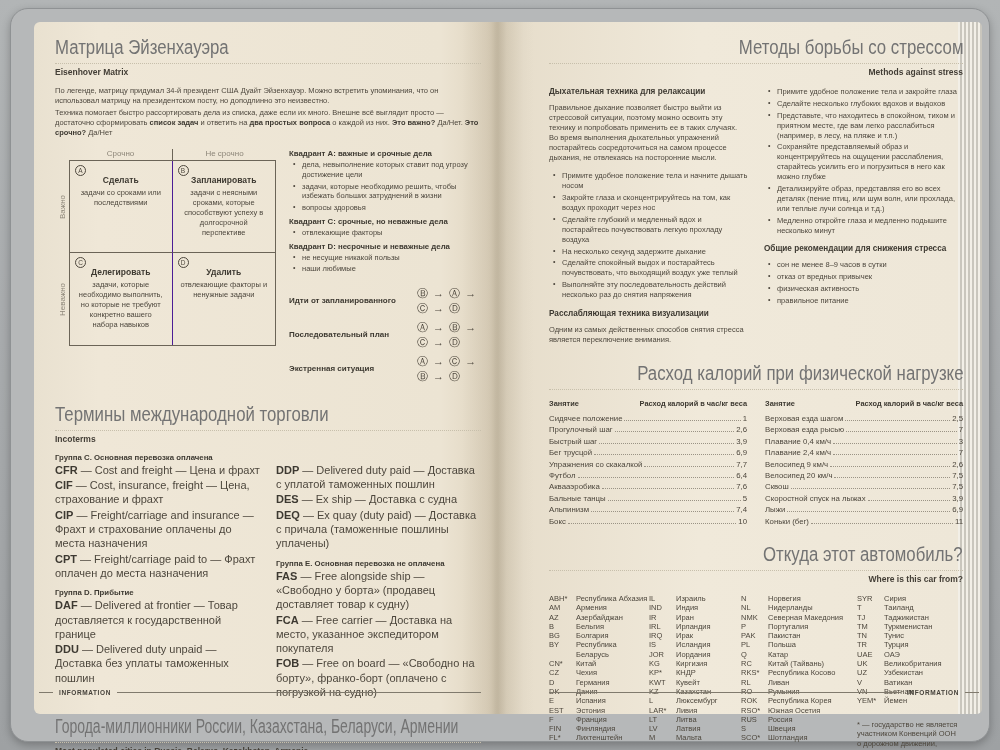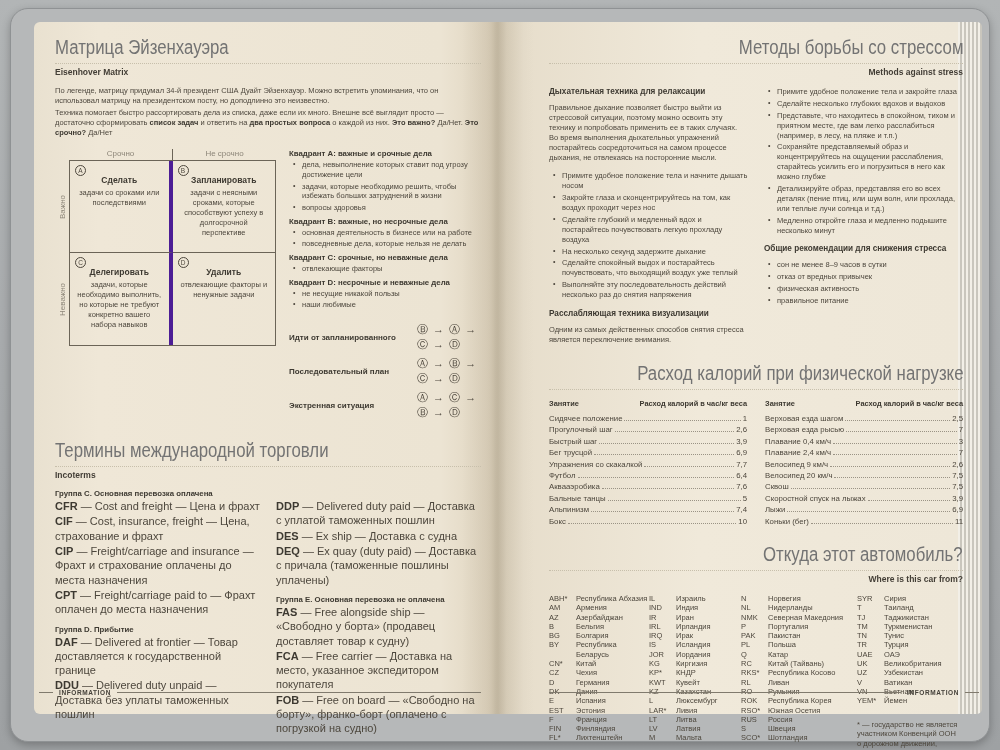--- a/index.html
+++ b/index.html
@@ -55,21 +55,21 @@
   .mx { width:221px; flex:none; }
   .mx-top { margin-left:14px; display:flex; }
   .mx-top span { flex:1; text-align:center; font-size:8px; color:#8d8679; padding-bottom:2px; }
   .mx-top span.sec { border-left:1px solid #6b6457; }
   .mx-body { display:flex; }
   .mx-side { width:14px; display:flex; flex-direction:column; }
   .mx-rowlab { flex:1; display:flex; align-items:center; justify-content:center;
     writing-mode:vertical-rl; transform:rotate(180deg); font-size:8px; color:#8d8679; }
   .mx-grid { flex:1; display:grid; grid-template-columns:1fr 1fr; border:1px solid #6b6457; }
   .mx-cell { position:relative; text-align:center; padding:14px 7px 8px; min-height:92px; }
-  .mx-cell.br { border-right:4px solid #4c1d95; }
+  .mx-cell.br { border-right:1px solid #4c1d95; }
   .mx-cell.bb { border-bottom:1px solid #6b6457; }
   .badge { position:absolute; top:4px; left:5px; width:11px; height:11px; border:1px solid #4d473d;
     border-radius:50%; font-size:6.5px; line-height:10px; text-align:center; color:#4d473d; }
   .ct { font-weight:bold; font-size:8.5px; color:#3d3931; margin-bottom:3px; }
   .cd { font-size:7.5px; line-height:1.32; }
 
   .quads { flex:1; }
   .qh { font-weight:bold; font-size:7.8px; color:#3d3931; margin-bottom:2px; }
   .quad { margin-bottom:4px; }
 
@@ -182,28 +182,20 @@
       <div class="quad">
         <div class="qh">Квадрант A: важные и срочные дела</div>
         <div>
 
         <div class="bul">дела, невыполнение которых ставит под угрозу достижение цели</div>
             <div class="bul">задачи, которые необходимо решить, чтобы избежать больших затруднений в жизни</div>
             <div class="bul">вопросы здоровья</div>
           </div>
       </div>
       <div class="quad">
-        <div class="qh">Квадрант B: важные, но несрочные дела</div>
-        <div>
-
-        <div class="bul">основная деятельность в бизнесе или на работе</div>
-            <div class="bul">повседневные дела, которые нельзя не делать</div>
-          </div>
-      </div>
-      <div class="quad">
         <div class="qh">Квадрант C: срочные, но неважные дела</div>
         <div>
 
         <div class="bul">отвлекающие факторы</div>
           </div>
       </div>
       <div class="quad">
         <div class="qh">Квадрант D: несрочные и неважные дела</div>
         <div>
 

